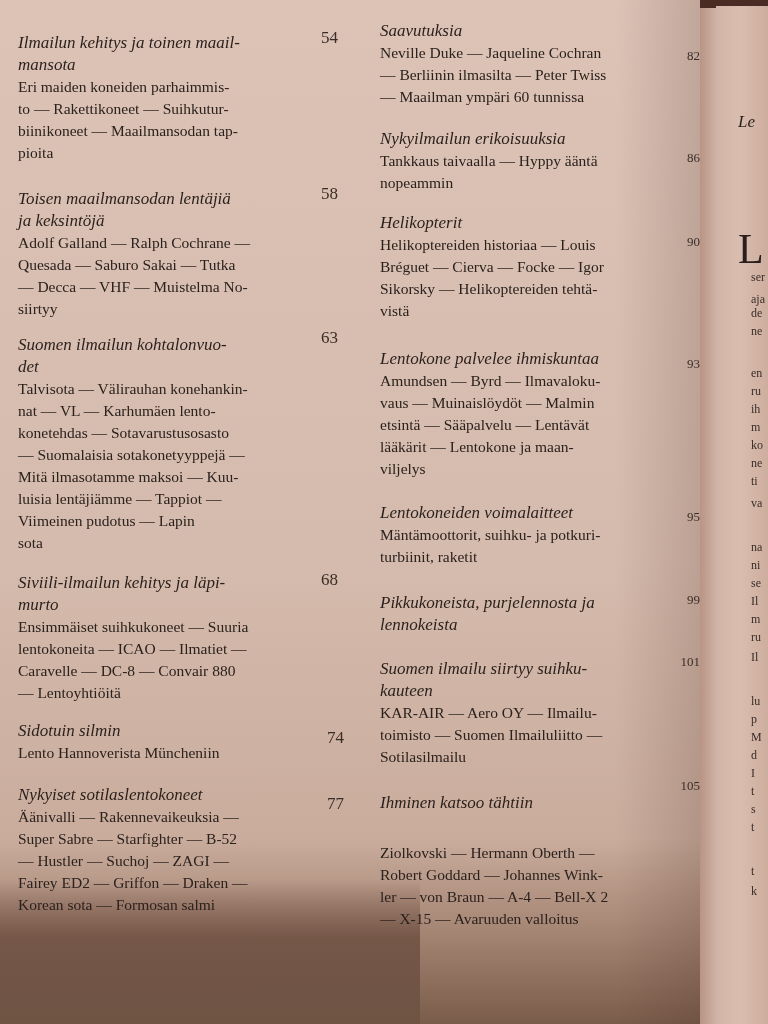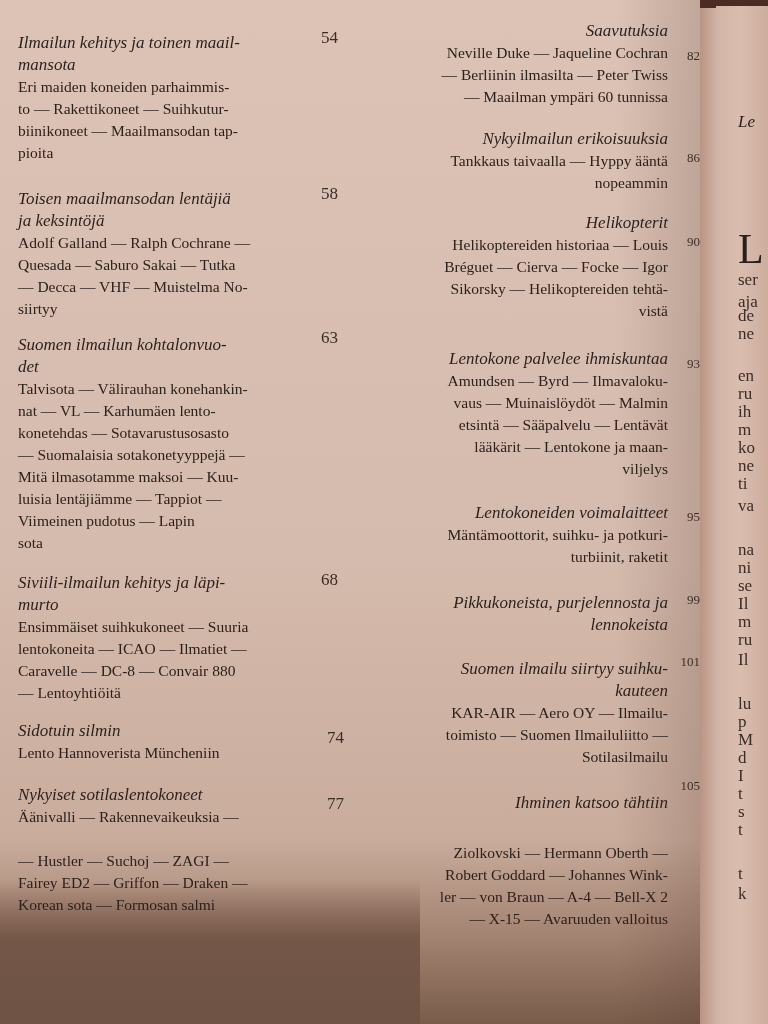--- a/index.html
+++ b/index.html
@@ -38,27 +38,27 @@
     font-style: italic; font-size: 17px; line-height: 22px; margin: 0;
     width: 270px; color: #2a1f1c;
   }
   .entry-body {
     font-size: 15.5px; line-height: 22px; margin: 0; width: 270px; color: #2b211d;
     text-align: justify;
   }
   .entry-page {
     position: absolute; right: 20px; top: 0; font-size: 17px; color: #3a2d28;
   }
-  .col-right .entry-title, .col-right .entry-body { width: 288px; text-align: right; }
+  .col-right .entry-title, .col-right .entry-body { width: 288px; }
   .col-right .entry-page { right: 0; font-size: 13px; }
 
   .right-page-text { position: absolute; left: 738px; top: 0; width: 40px; overflow: hidden; }
   .rp-heading { position: absolute; top: 112px; font-size: 17px; color: #2a1f1c; white-space: nowrap; font-style: italic; }
   .rp-dropcap { position: absolute; top: 228px; font-size: 42px; line-height: 42px; color: #2a1f1c; }
-  .rp-line { position: absolute; font-size: 17px; color: #3a2d28; white-space: nowrap; }
+  .rp-line { position: absolute; font-size: 12px; color: #3a2d28; white-space: nowrap; margin-left: 13px; }
 </style>
 </head>
 <body>
 
 <div class="page-left"></div>
 <div class="shadow-bottom-left"></div>
 <div class="page-right-top"></div>
 <div class="gutter"></div>
 <div class="page-right"></div>
 
@@ -134,21 +134,21 @@
     </p>
   </div>
 
   <div class="entry" style="top:784px">
     <p class="entry-title">
       <span>Nykyiset sotilaslentokoneet</span>
     </p>
     <span class="entry-page" style="top:10px;right:14px">77</span>
     <p class="entry-body">
       <span>Äänivalli — Rakennevaikeuksia —</span><br>
-      <br>
+      <span>Super Sabre — Starfighter — B-52</span><br>
       <span>— Hustler — Suchoj — ZAGI —</span><br>
       <span>Fairey ED2 — Griffon — Draken —</span><br>
       <span>Korean sota — Formosan salmi</span>
     </p>
   </div>
 </div>
 
 <div class="col col-right">
 
   <div class="entry" style="top:20px">

